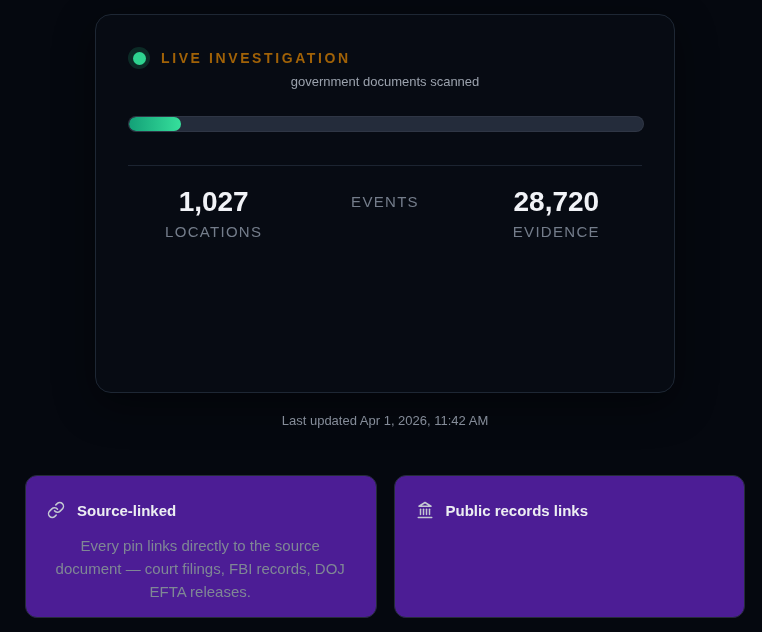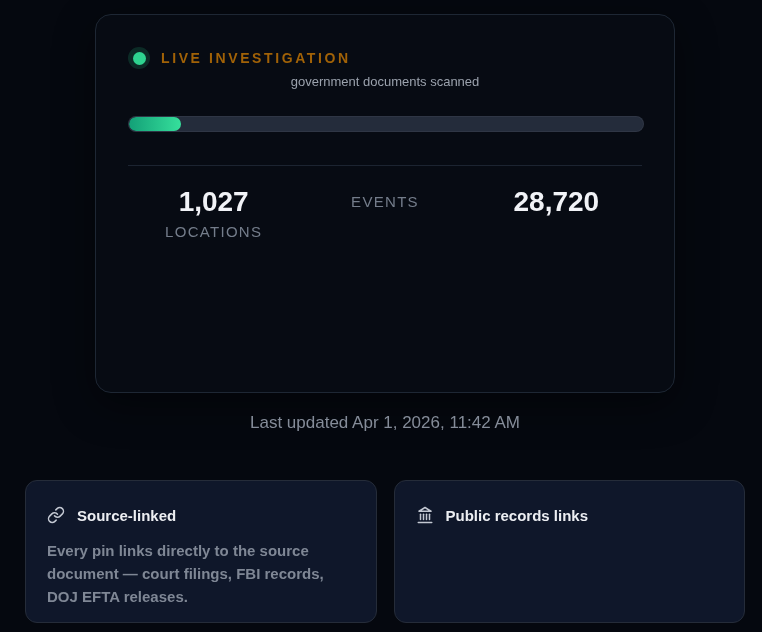--- a/index.html
+++ b/index.html
@@ -58,34 +58,35 @@
 
   .divider { margin-top:33px; border-top:1px solid #1c2431; }
 
   .stats-row { margin-top:21px; display:grid; grid-template-columns:1fr 1fr 1fr; }
   .stat { text-align:center; }
   .stat-value { font-size:28px; font-weight:bold; color:#f1f3f7; line-height:30px; }
   .stat-label { margin-top:6px; font-size:15px; letter-spacing:1.3px; color:#747d8b; }
 
   .last-updated {
     width:580px; margin:20px 0 0 95px;
-    text-align:center; font-size:17px; color:#858c99;
+    text-align:center; font-size:13px; color:#858c99;
   }
 
   
   .info-row { display:flex; gap:17px; padding:0 17px 0 25px; margin-top:47px; }
   .info-card {
     flex:1; height:143px;
-    background:#0f172a; border:1px solid #252c39; border-radius:12px;
+    background:#4c1d95; border:1px solid #252c39; border-radius:12px;
     padding:25px 22px 0 21px;
+    text-align:center;
   }
   .info-head { display:flex; align-items:center; gap:12px; }
   .info-head svg { width:18px; height:18px; stroke:#c3c8d2; flex:0 0 18px; }
   .info-title { font-size:15px; font-weight:bold; color:#eceef2; }
-  .info-body { margin-top:15px; font-size:15px; line-height:23px; color:#7f8795;font-weight:bold; }
+  .info-body { margin-top:15px; font-size:15px; line-height:23px; color:#7f8795; }
 </style>
 </head>
 <body>
 
 <div class="main-card">
   <div class="status-row">
     <span class="pulse-dot">
         <span class="core"></span>
       </span>
     <span class="status-label">LIVE INVESTIGATION</span>
@@ -103,20 +104,21 @@
   <div class="stats-row">
     <div class="stat">
       <div class="stat-value">1,027</div>
       <div class="stat-label">LOCATIONS</div>
     </div>
     <div class="stat">
       <div class="stat-label">EVENTS</div>
     </div>
     <div class="stat">
       <div class="stat-value">28,720</div>
+      <div class="stat-label">EVIDENCE</div>
     </div>
   </div>
 </div>
 
 <div class="last-updated">Last updated Apr 1, 2026, 11:42 AM</div>
 
 <div class="info-row">
   <div class="info-card">
     <div class="info-head">
       <svg viewBox="0 0 24 24" fill="none" stroke-width="2" stroke-linecap="round" stroke-linejoin="round">

